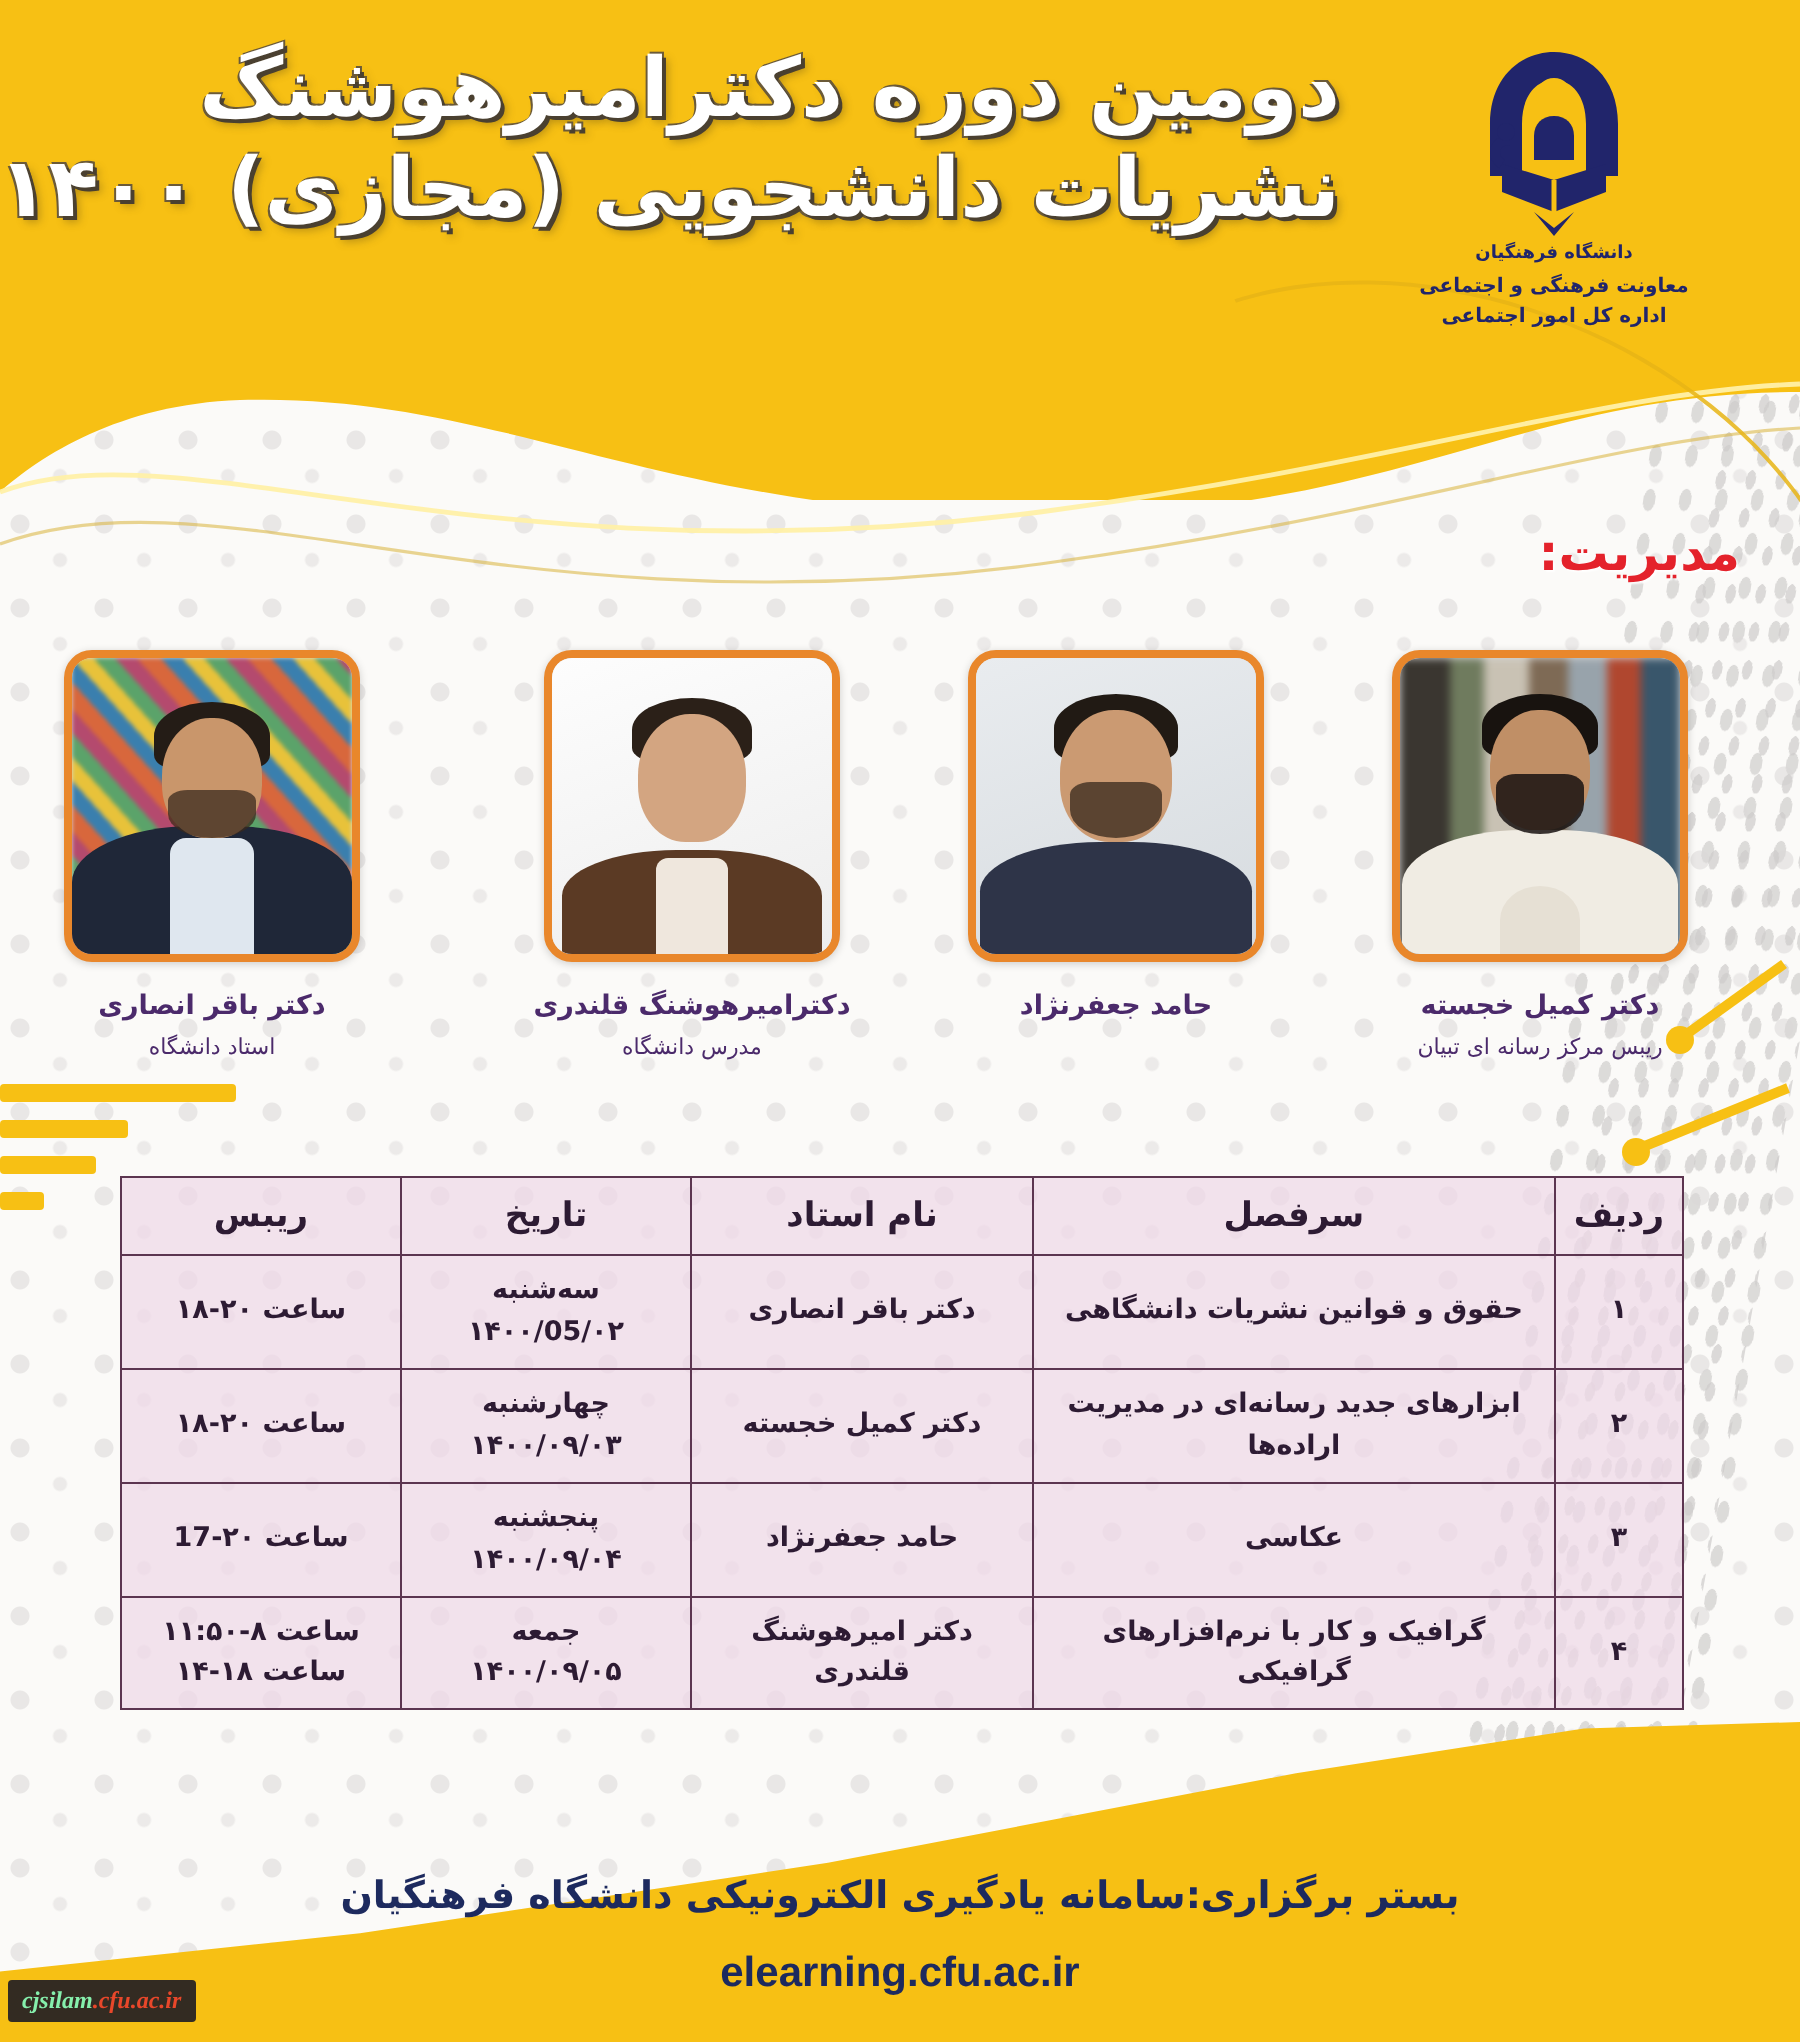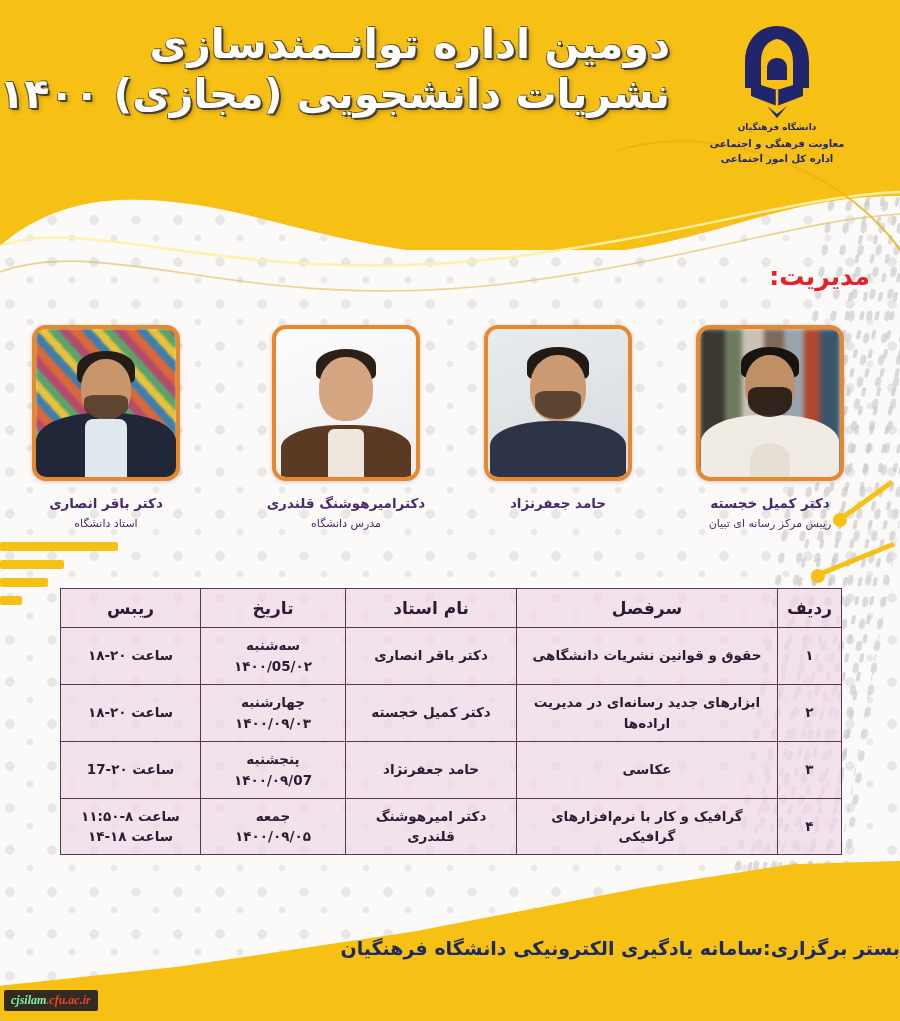--- a/index.html
+++ b/index.html
@@ -154,21 +154,21 @@
   .col-ostad{width:170px;}
   .col-tarikh{width:140px;}
   .col-saat{width:138px;}
   
   .footer-yellow{
     position:absolute;bottom:0;left:0;width:900px;height:160px;
     background:#f7c014;
     clip-path:polygon(100% 0,100% 100%,0 100%,0 78%, 20% 66%, 46% 44%, 72% 16%, 88% 2%);
   }
   .footer-text{
-    position:absolute;bottom:62px;left:0;width:900px;
+    position:absolute;bottom:62px;left:0;width:900px;text-align:center;
     color:#1d2a5e;font-weight:bold;font-size:19px;direction:rtl;
   }
   .footer-url{
     position:absolute;bottom:22px;left:0;width:900px;text-align:center;
     color:#1d2a5e;font-weight:bold;font-size:21px;direction:ltr;
     font-family:"Liberation Sans",sans-serif;
   }
   .watermark{
     position:absolute;left:4px;bottom:10px;
     background:#332b22;padding:3px 7px;border-radius:2px;
@@ -210,21 +210,21 @@
         <circle cx="22" cy="48" r="4.5" fill="#21256b"></circle>
         <path d="M36,88 L46,96 L56,88 L46,100 Z" fill="#21256b"></path>
       </svg>
     </div>
     <div class="logo-cap">دانشگاه فرهنگیان</div>
     <div class="logo-sub">معاونت فرهنگی و اجتماعی</div>
     <div class="logo-sub" style="margin-top:0">اداره کل امور اجتماعی</div>
   </div>
 
   <div class="title-block">
-    <div class="title-l1">دومین اداره توانـمندسازی</div>
+    <div class="title-l1">دومین دوره دکترامیرهوشنگ</div>
     <div class="title-l2">نشریات دانشجویی (مجازی) ۱۴۰۰</div>
   </div>
 
   <div class="presence">مدیریت:</div>
 
   <div class="speakers">
 
     <div class="sp">
       <div class="sp-photo">
         <div class="face">
@@ -331,21 +331,21 @@
           <td>
             <div>ساعت ۲۰-۱۸</div>
           </td>
         </tr>
         <tr>
           <td>۳</td>
           <td>عکاسی</td>
           <td>حامد جعفرنژاد</td>
           <td>
             <div>پنجشنبه</div>
-            <div>۱۴۰۰/۰۹/07</div>
+            <div>۱۴۰۰/۰۹/۰۴</div>
           </td>
           <td>
             <div>ساعت ۲۰-17</div>
           </td>
         </tr>
         <tr>
           <td>۴</td>
           <td>گرافیک و کار با نرم‌افزارهای گرافیکی</td>
           <td>دکتر امیرهوشنگ قلندری</td>
           <td>
@@ -356,18 +356,19 @@
             <div>ساعت ۸-۱۱:۵۰</div>
             <div>ساعت ۱۸-۱۴</div>
           </td>
         </tr>
       </tbody>
     </table>
   </div>
 
   <div class="footer-yellow"></div>
   <div class="footer-text">بستر برگزاری:سامانه یادگیری الکترونیکی دانشگاه فرهنگیان</div>
+  <div class="footer-url">elearning.cfu.ac.ir</div>
 
   <div class="watermark">
     <span class="wm-a">cjsilam</span><span class="wm-b">.cfu.ac.ir</span>
   </div>
 
 </div>
 
 </body></html>

